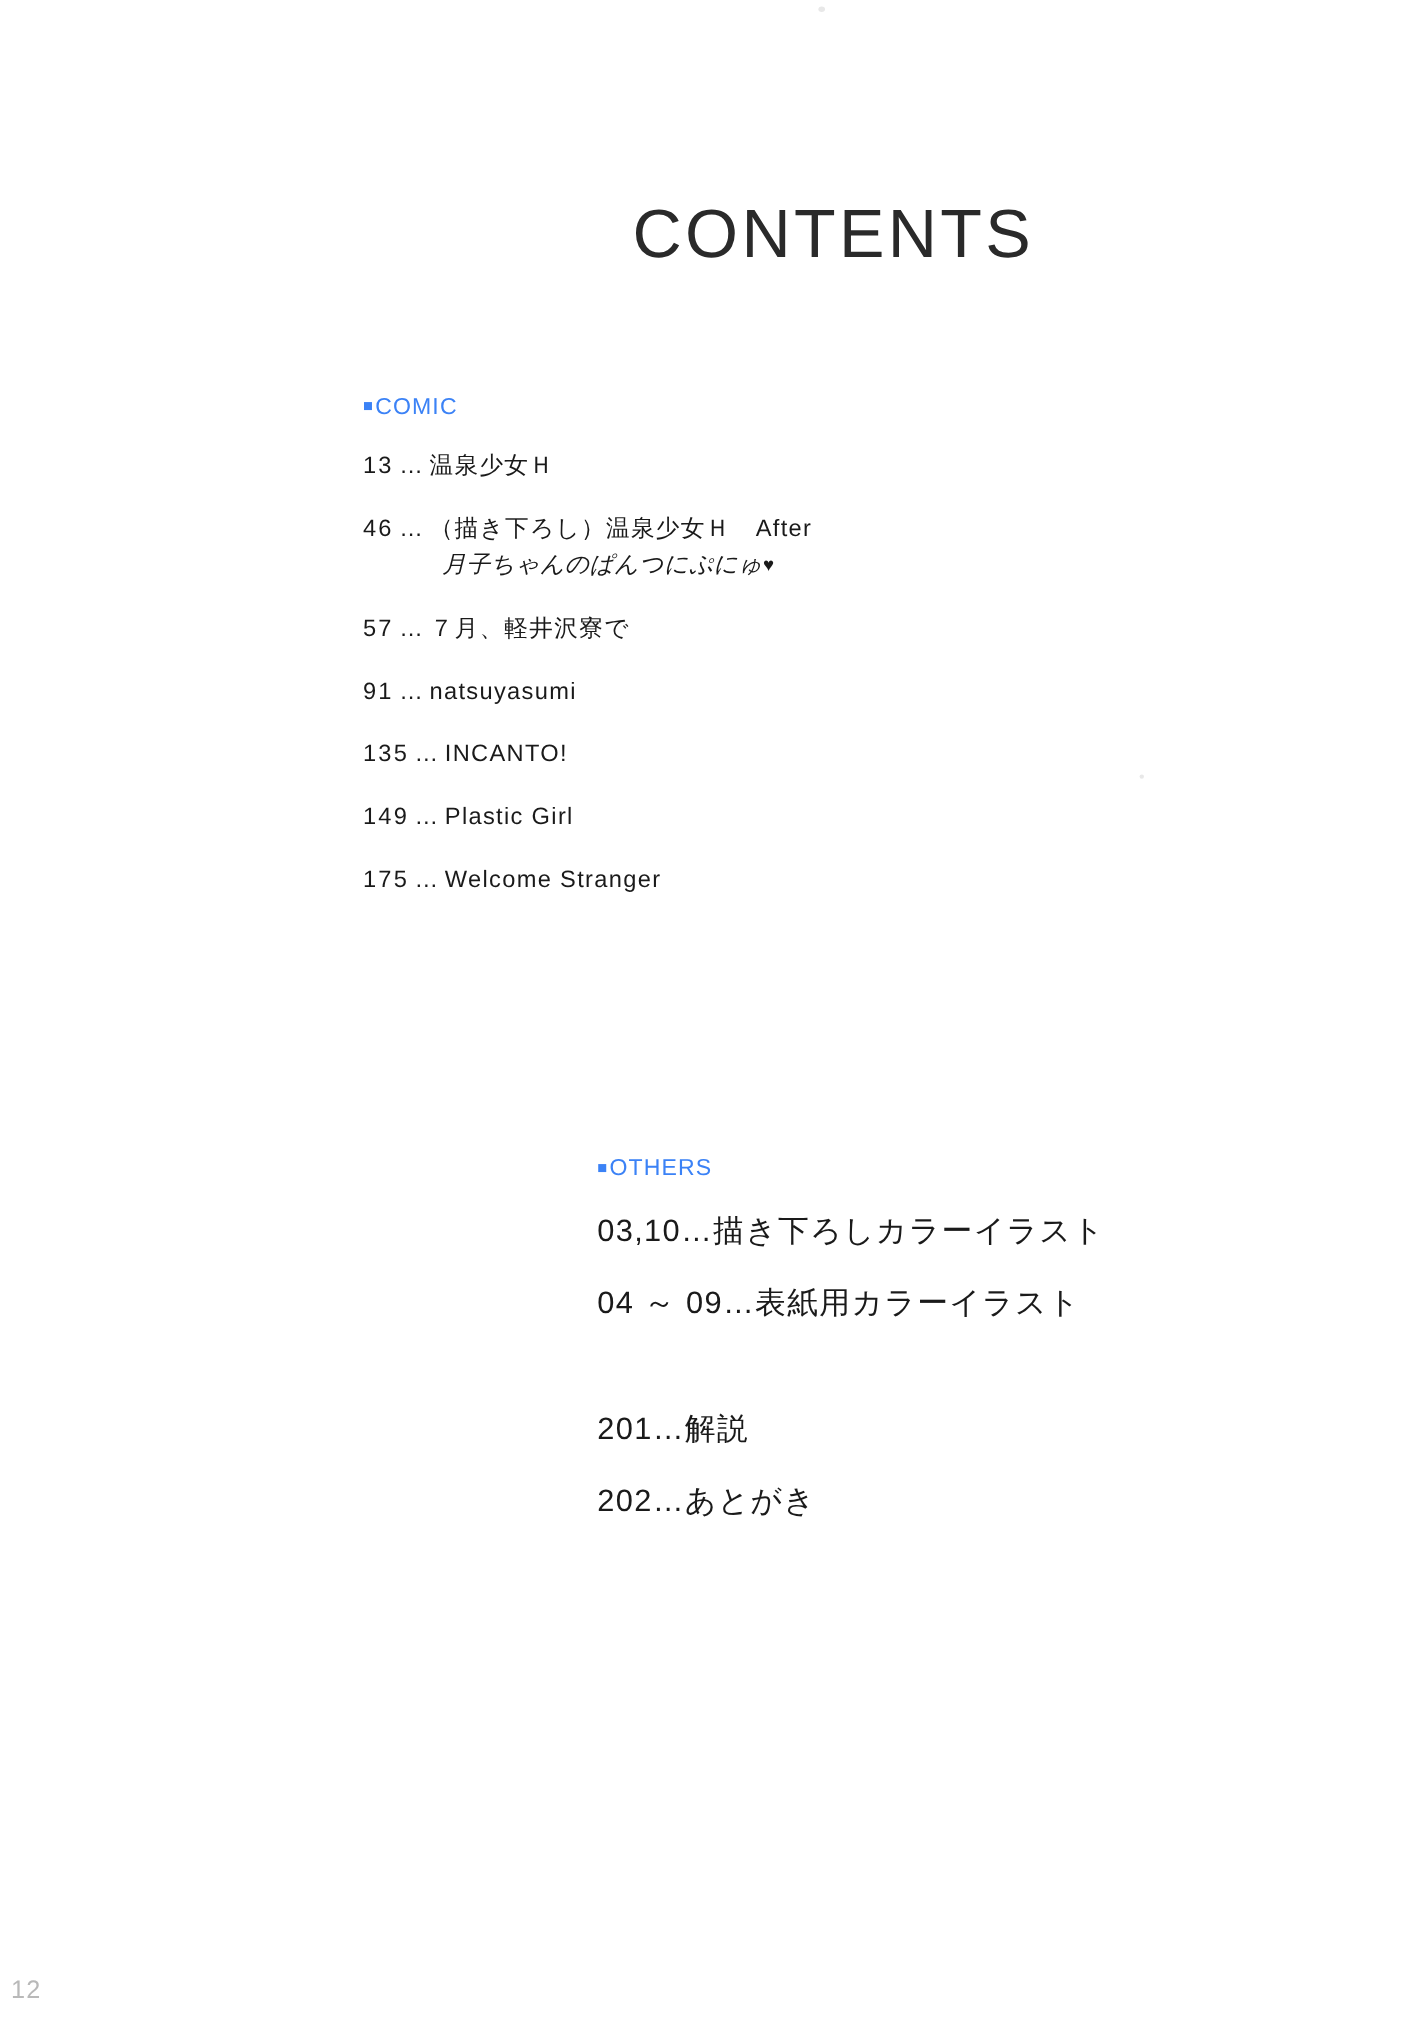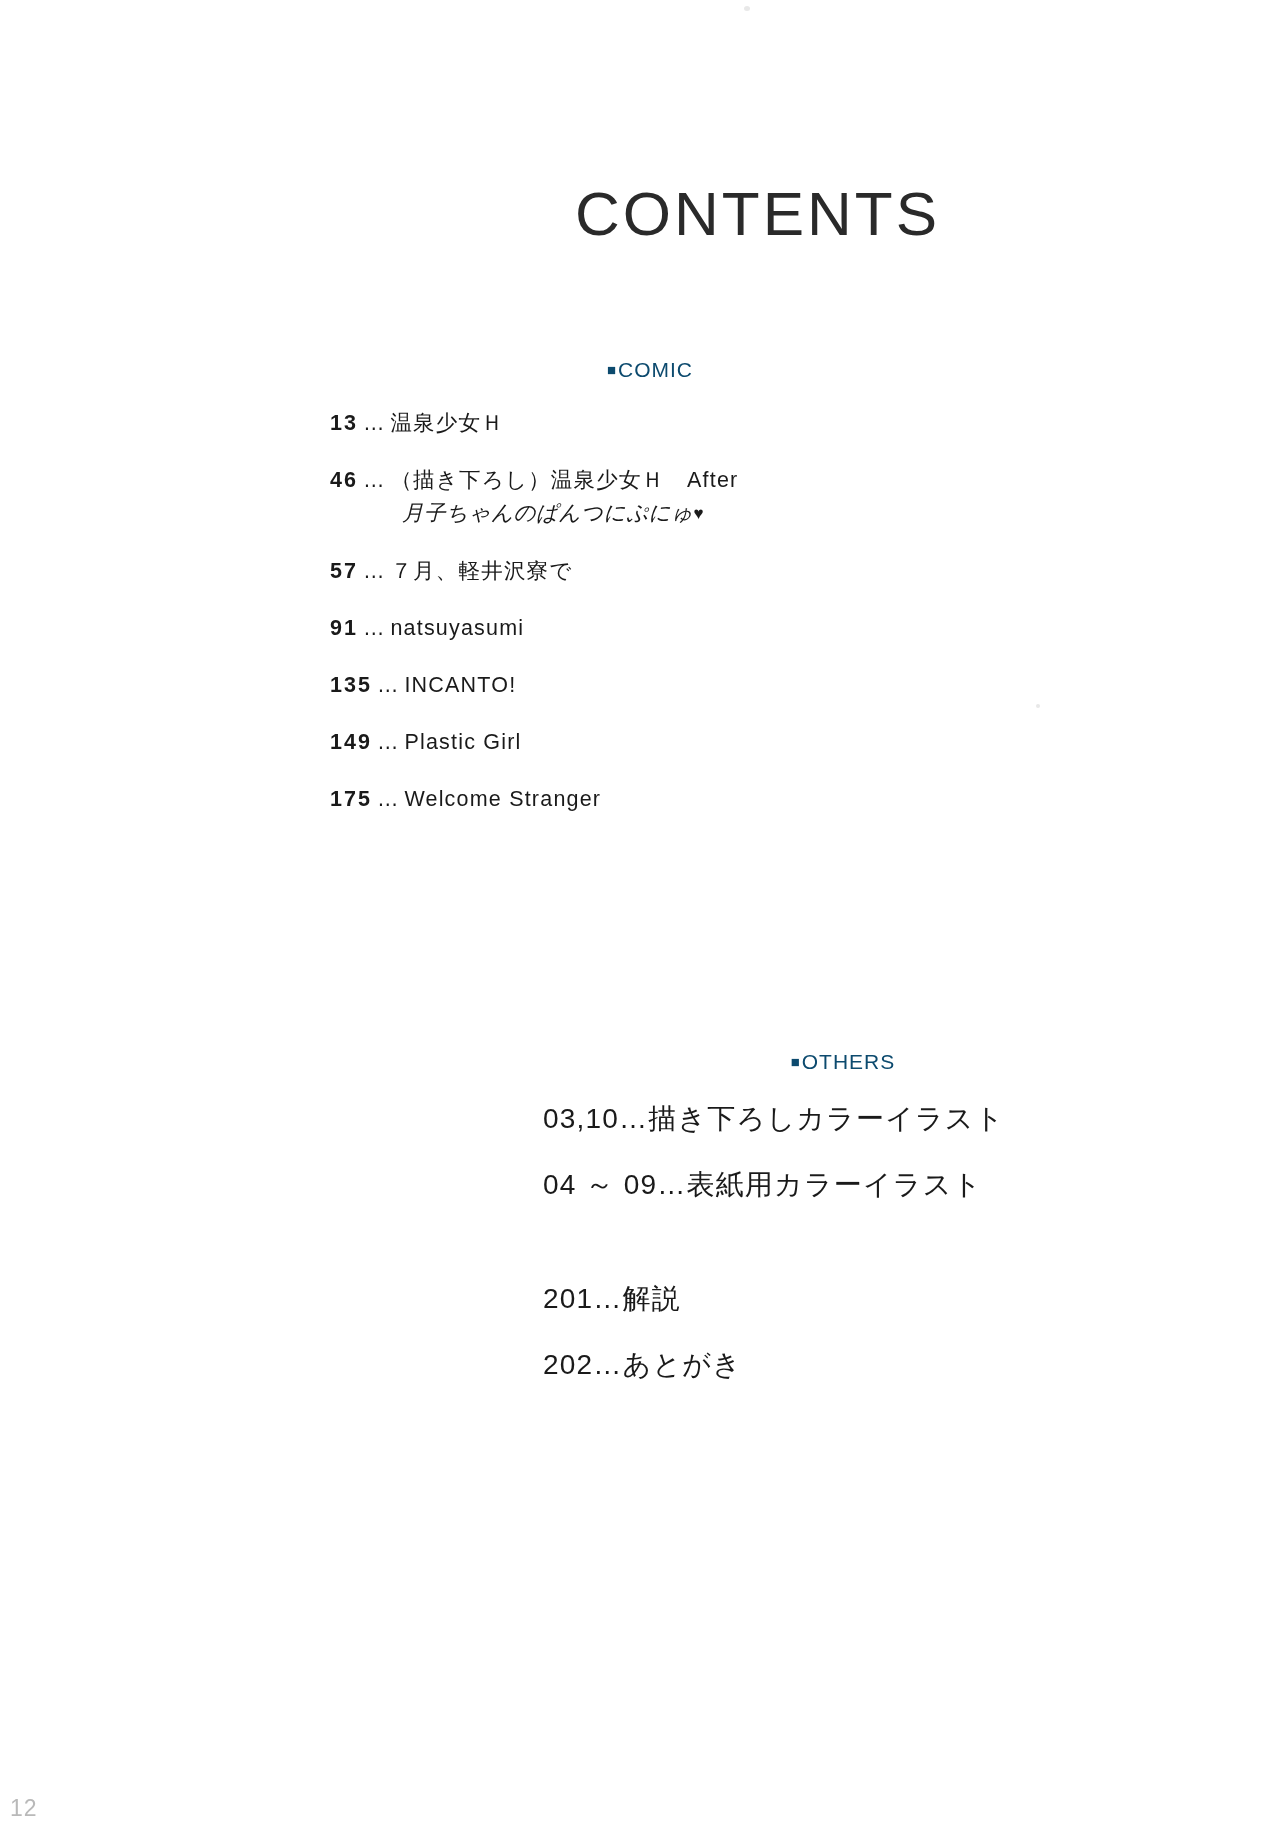--- a/index.html
+++ b/index.html
@@ -46,42 +46,40 @@
   .section-others {
     position: absolute;
     left: 543px;
     top: 1050px;
     width: 600px;
   }
 
   .section-head {
     font-size: 21px;
     letter-spacing: 1px;
-    color: #0c4a6e;
+    color: #3b82f6;
     margin-bottom: 26px;
     white-space: nowrap;
-    text-align: center;
   }
   .section-head .marker {
     font-size: 15px;
     vertical-align: 2px;
     margin-right: 1px;
   }
 
   .entry {
     font-size: 21.5px;
     letter-spacing: 1.2px;
     color: #1a1a1a;
     margin-bottom: 26px;
     line-height: 1.45;
     white-space: nowrap;
   }
   .entry .num {
     letter-spacing: 2px;
-    font-weight: bold;
   }
   .entry .dots {
     margin: 0 6px 0 5px;
     letter-spacing: 0;
   }
   .entry .sub {
     display: block;
     padding-left: 72px;
     margin-top: 2px;
     letter-spacing: 0.5px;

